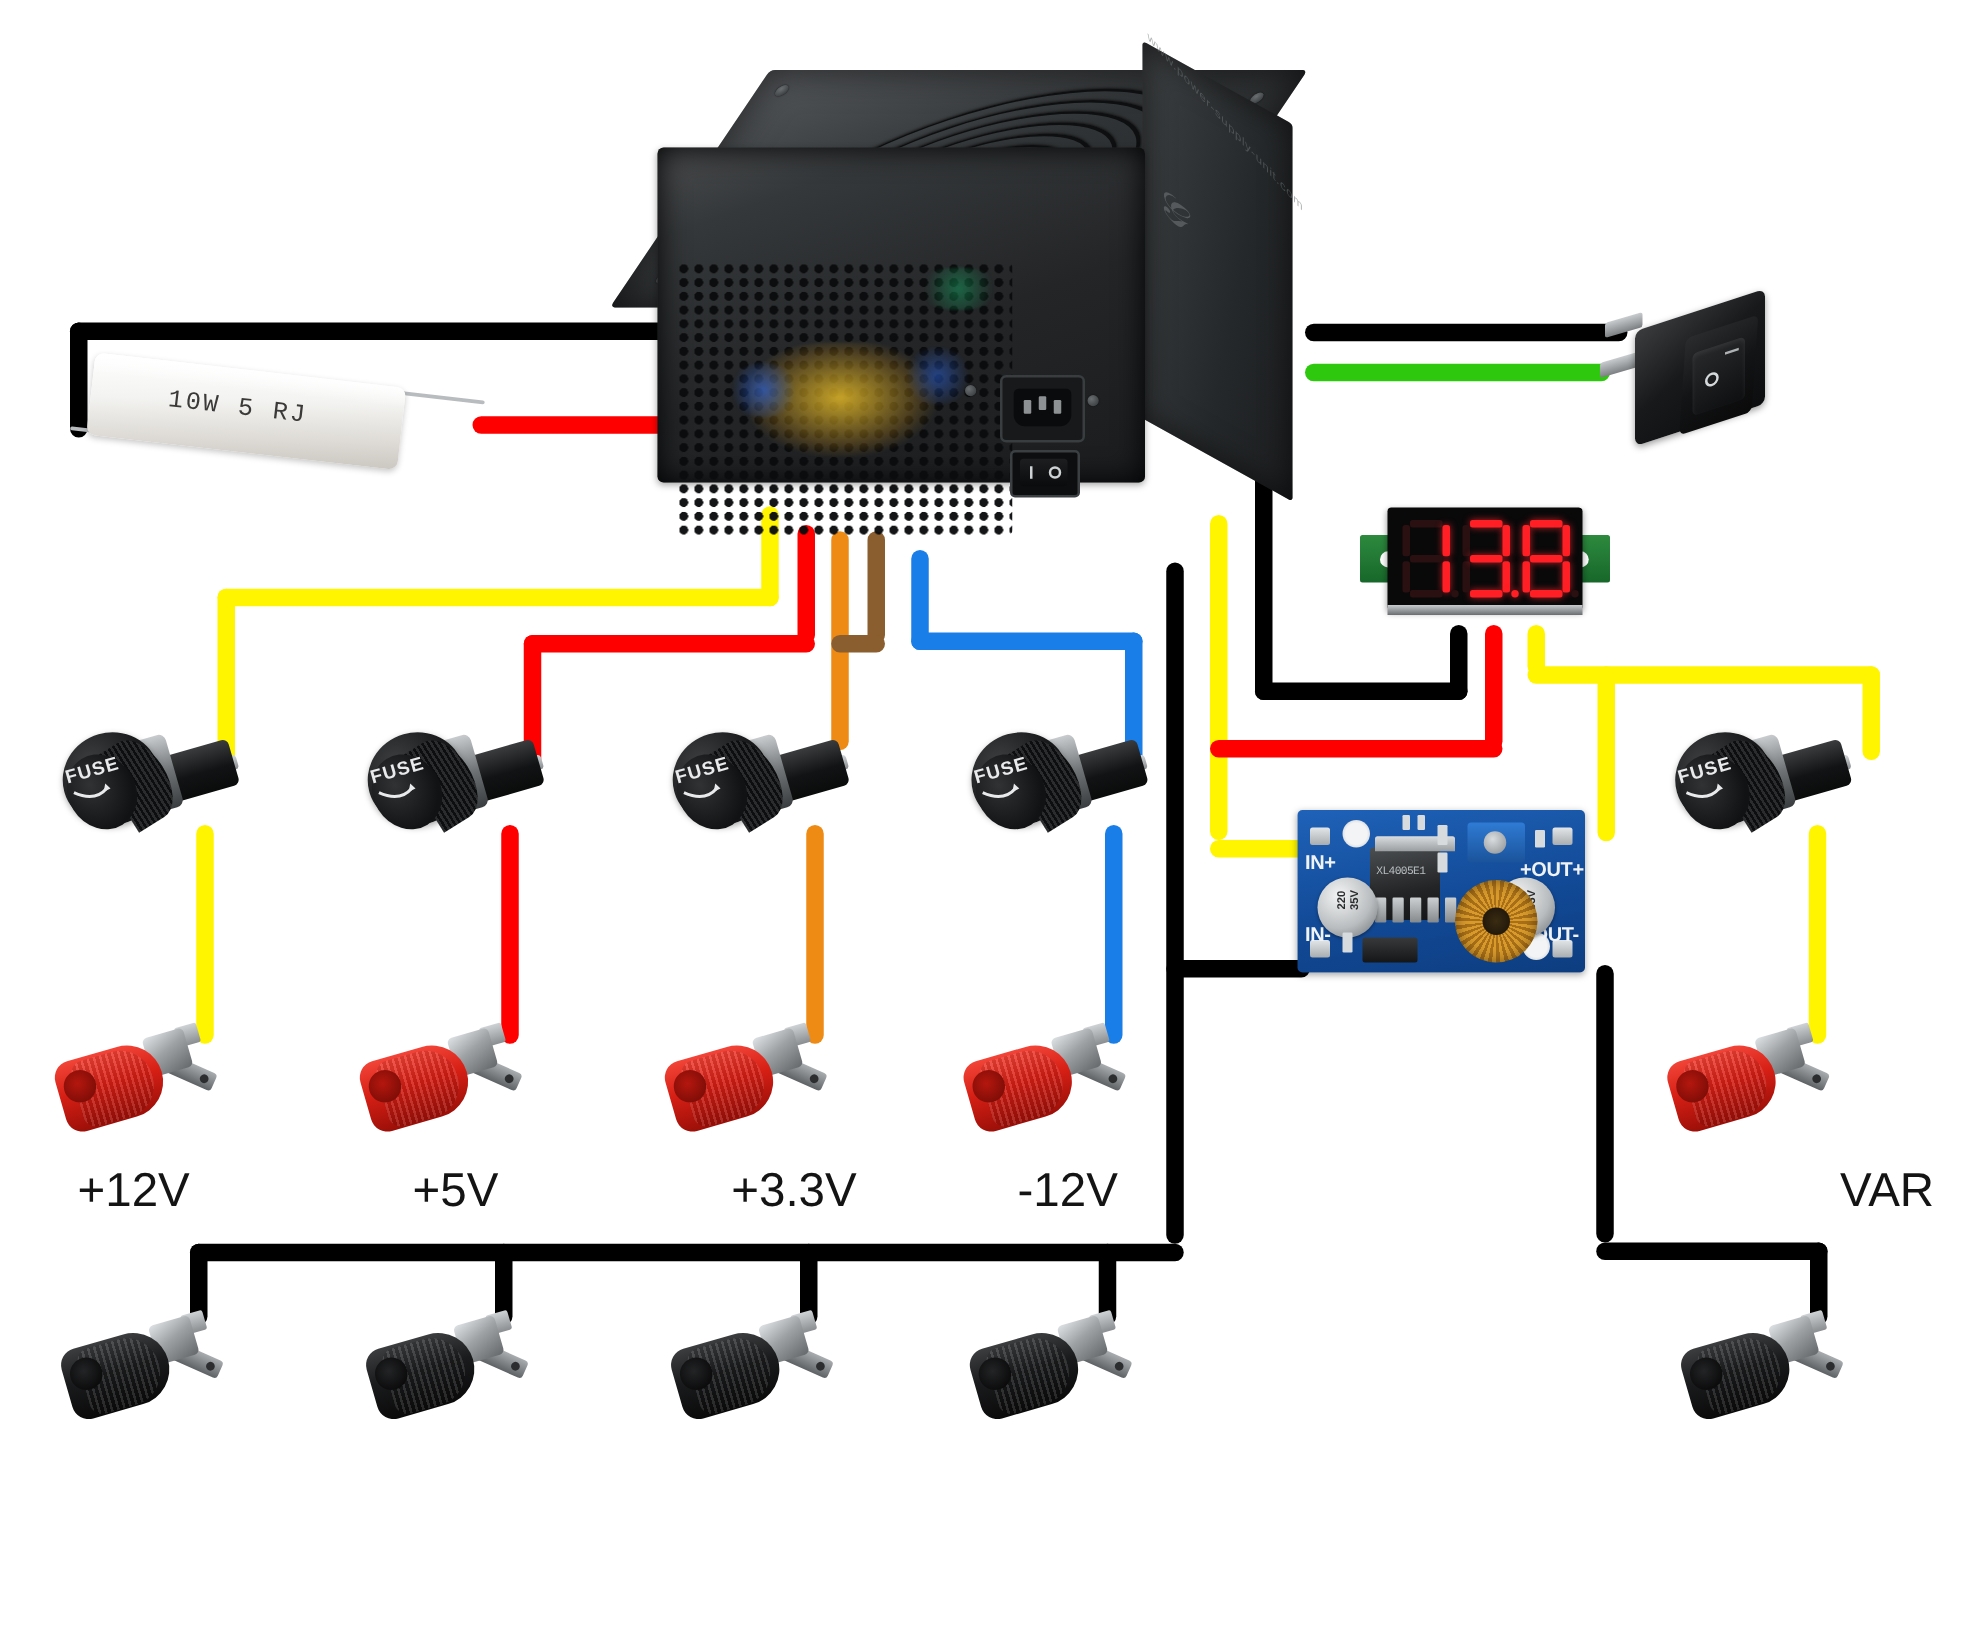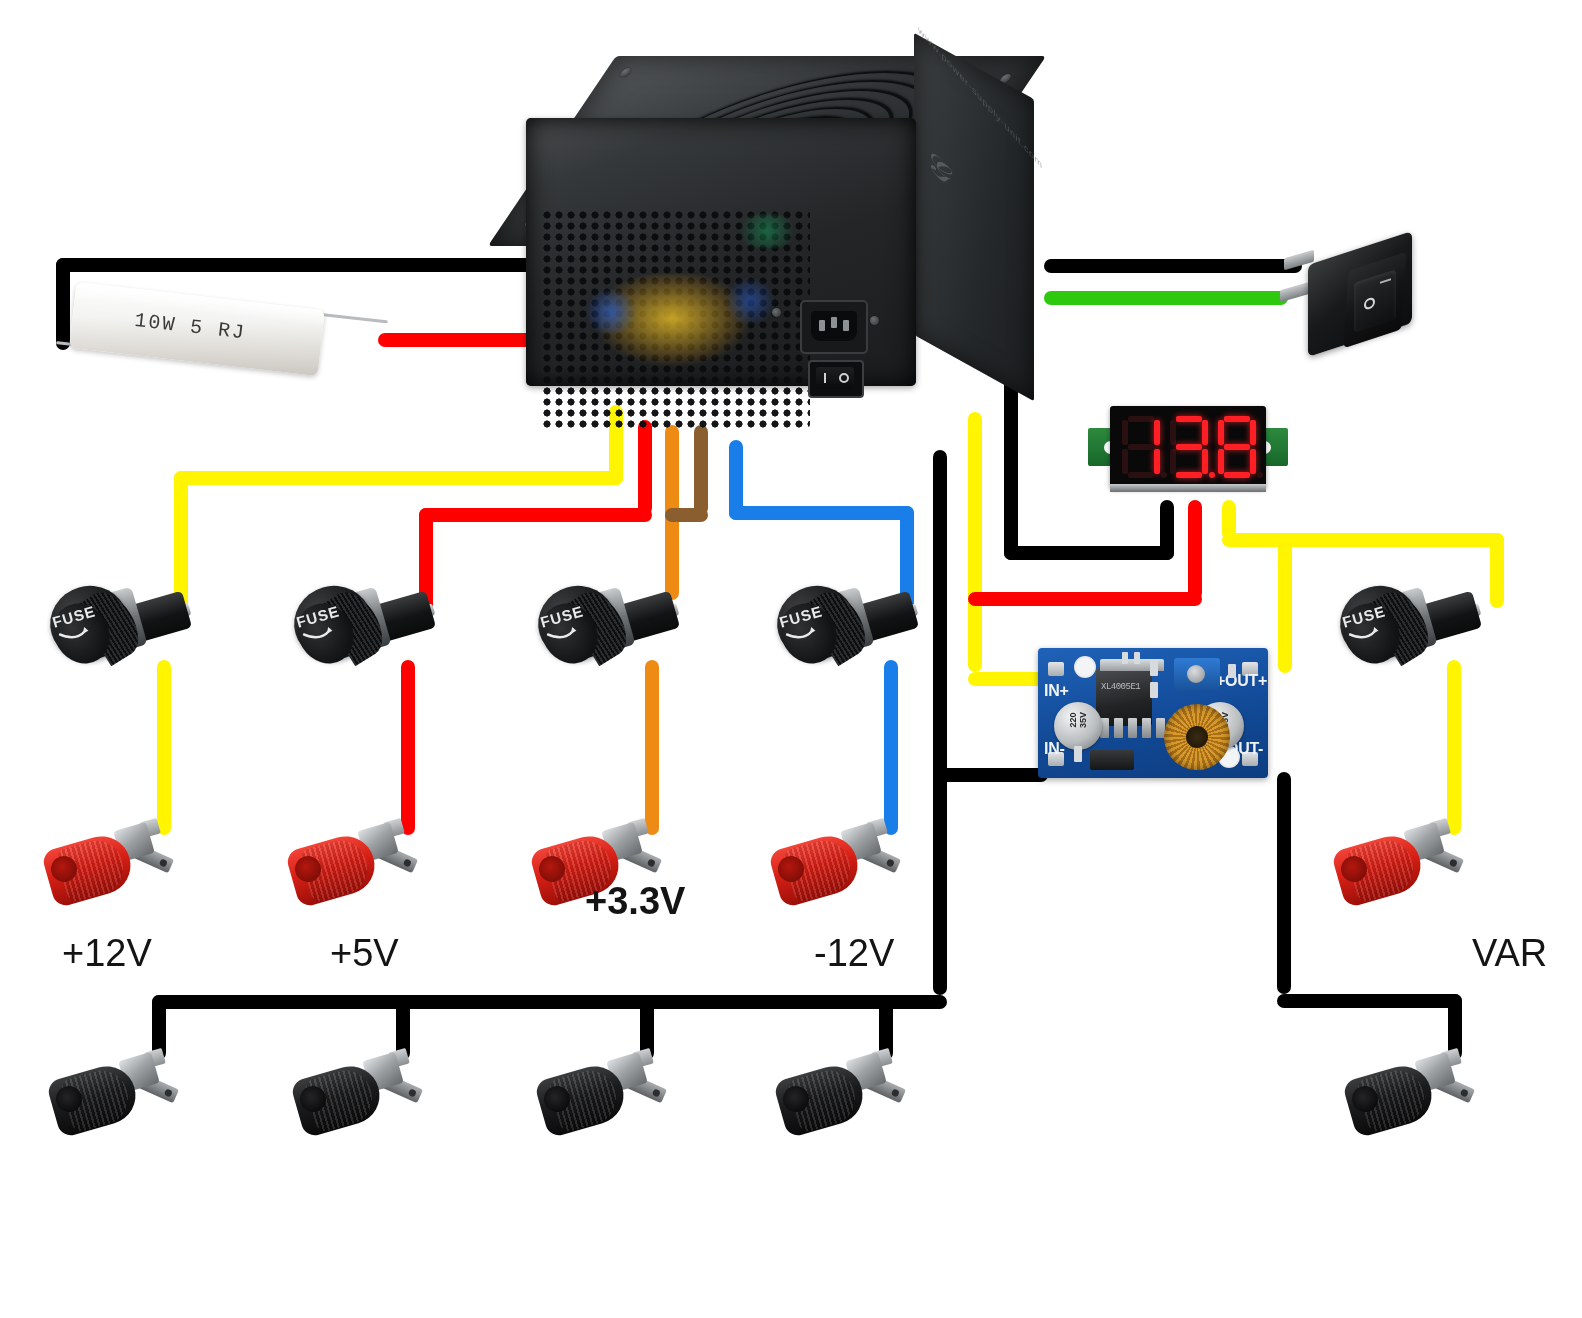--- a/index.html
+++ b/index.html
@@ -158,21 +158,21 @@
   .buck{position:absolute;width:230px;height:130px;}
   .bk-pcb{position:absolute;left:0;top:0;width:230px;height:130px;
     background:linear-gradient(170deg,#1f62b8,#124a97 55%,#0d3d80);border-radius:4px;
     box-shadow:0 2px 6px rgba(0,0,0,.35);}
   .bk-hole{position:absolute;width:22px;height:22px;border-radius:50%;
     background:radial-gradient(circle,#f2f4f5 55%,#b7babc);}
   .bk-pad{position:absolute;width:16px;height:14px;border-radius:2px;
     background:linear-gradient(180deg,#e3e6e8,#a9adaf);}
   .bk-txt{position:absolute;color:#f0f3f5;font-size:16px;font-weight:bold;
     font-family:"Liberation Sans",sans-serif;letter-spacing:-.3px;}
-  .bk-ic{position:absolute;left:58px;top:20px;width:56px;height:58px;
+  .bk-ic{position:absolute;left:58px;top:30px;width:56px;height:58px;
     background:linear-gradient(170deg,#4c4f51,#222426 60%,#141516);border-radius:3px;}
   .bk-ic:before{content:"";position:absolute;left:4px;top:-9px;width:64px;height:12px;
     background:linear-gradient(180deg,#dadddf,#9a9ea0);border-radius:2px 2px 0 0;}
   .bk-ic-txt{position:absolute;left:5px;top:14px;color:#b8bcbe;font-size:9px;
     font-family:"Liberation Mono",monospace;letter-spacing:-.5px;}
   .bk-legs{position:absolute;left:62px;top:70px;width:66px;height:20px;}
   .bk-legs b{position:absolute;width:9px;height:20px;background:linear-gradient(180deg,#cdd0d2,#85898b);border-radius:1px;}
   .bk-cap{position:absolute;width:48px;height:48px;border-radius:50%;
     background:radial-gradient(circle at 36% 30%,#f2f4f5,#b9bcbe 58%,#6a6e70);
     box-shadow:0 1px 3px rgba(0,0,0,.4);}
@@ -372,21 +372,21 @@
   <div class="buck" style="left:1038px;top:648px;">
     <div class="bk-pcb"></div>
     <div class="bk-hole" style="left:36px;top:8px;"></div>
     <div class="bk-hole" style="left:180px;top:98px;"></div>
     <div class="bk-pad" style="left:10px;top:14px;"></div>
     <div class="bk-pad" style="left:10px;top:104px;"></div>
     <div class="bk-pad" style="left:204px;top:14px;"></div>
     <div class="bk-pad" style="left:204px;top:104px;"></div>
     <div class="bk-txt" style="left:6px;top:34px;">IN+</div>
     <div class="bk-txt" style="left:6px;top:92px;">IN-</div>
-    <div class="bk-txt" style="left:178px;top:24px;">+OUT+</div>
+    <div class="bk-txt" style="left:178px;top:40px;">+OUT+</div>
     <div class="bk-txt" style="left:188px;top:92px;">OUT-</div>
     <div class="bk-ic">
       <div class="bk-ic-txt">XL4005E1</div>
     </div>
     <div class="bk-legs">
       <b style="left:0;"></b>
         <b style="left:14px;"></b>
         <b style="left:28px;"></b>
         <b style="left:42px;"></b>
         <b style="left:56px;"></b>
@@ -525,21 +525,21 @@
     <div class="bp-tab"></div>
       <div class="bp-stud"></div>
       <div class="bp-nut"></div>
     <div class="bp-cap red"></div>
       <div class="bp-rib"></div>
       <div class="bp-hole red"></div>
   </div>
 
   <div class="vlabel" style="left:62px;top:932px;">+12V</div>
   <div class="vlabel" style="left:330px;top:932px;">+5V</div>
-  <div class="vlabel" style="left:585px;top:880px;font-weight:bold;">+3.3V</div>
+  <div class="vlabel" style="left:585px;top:932px;">+3.3V</div>
   <div class="vlabel" style="left:814px;top:932px;">-12V</div>
   <div class="vlabel" style="left:1424px;top:932px;margin-left:48px;">VAR</div>
 
   <div class="post" style="left:50px;top:1042px;">
     <div class="bp-tab"></div>
       <div class="bp-stud"></div>
       <div class="bp-nut"></div>
     <div class="bp-cap black"></div>
       <div class="bp-rib"></div>
       <div class="bp-hole black"></div>

